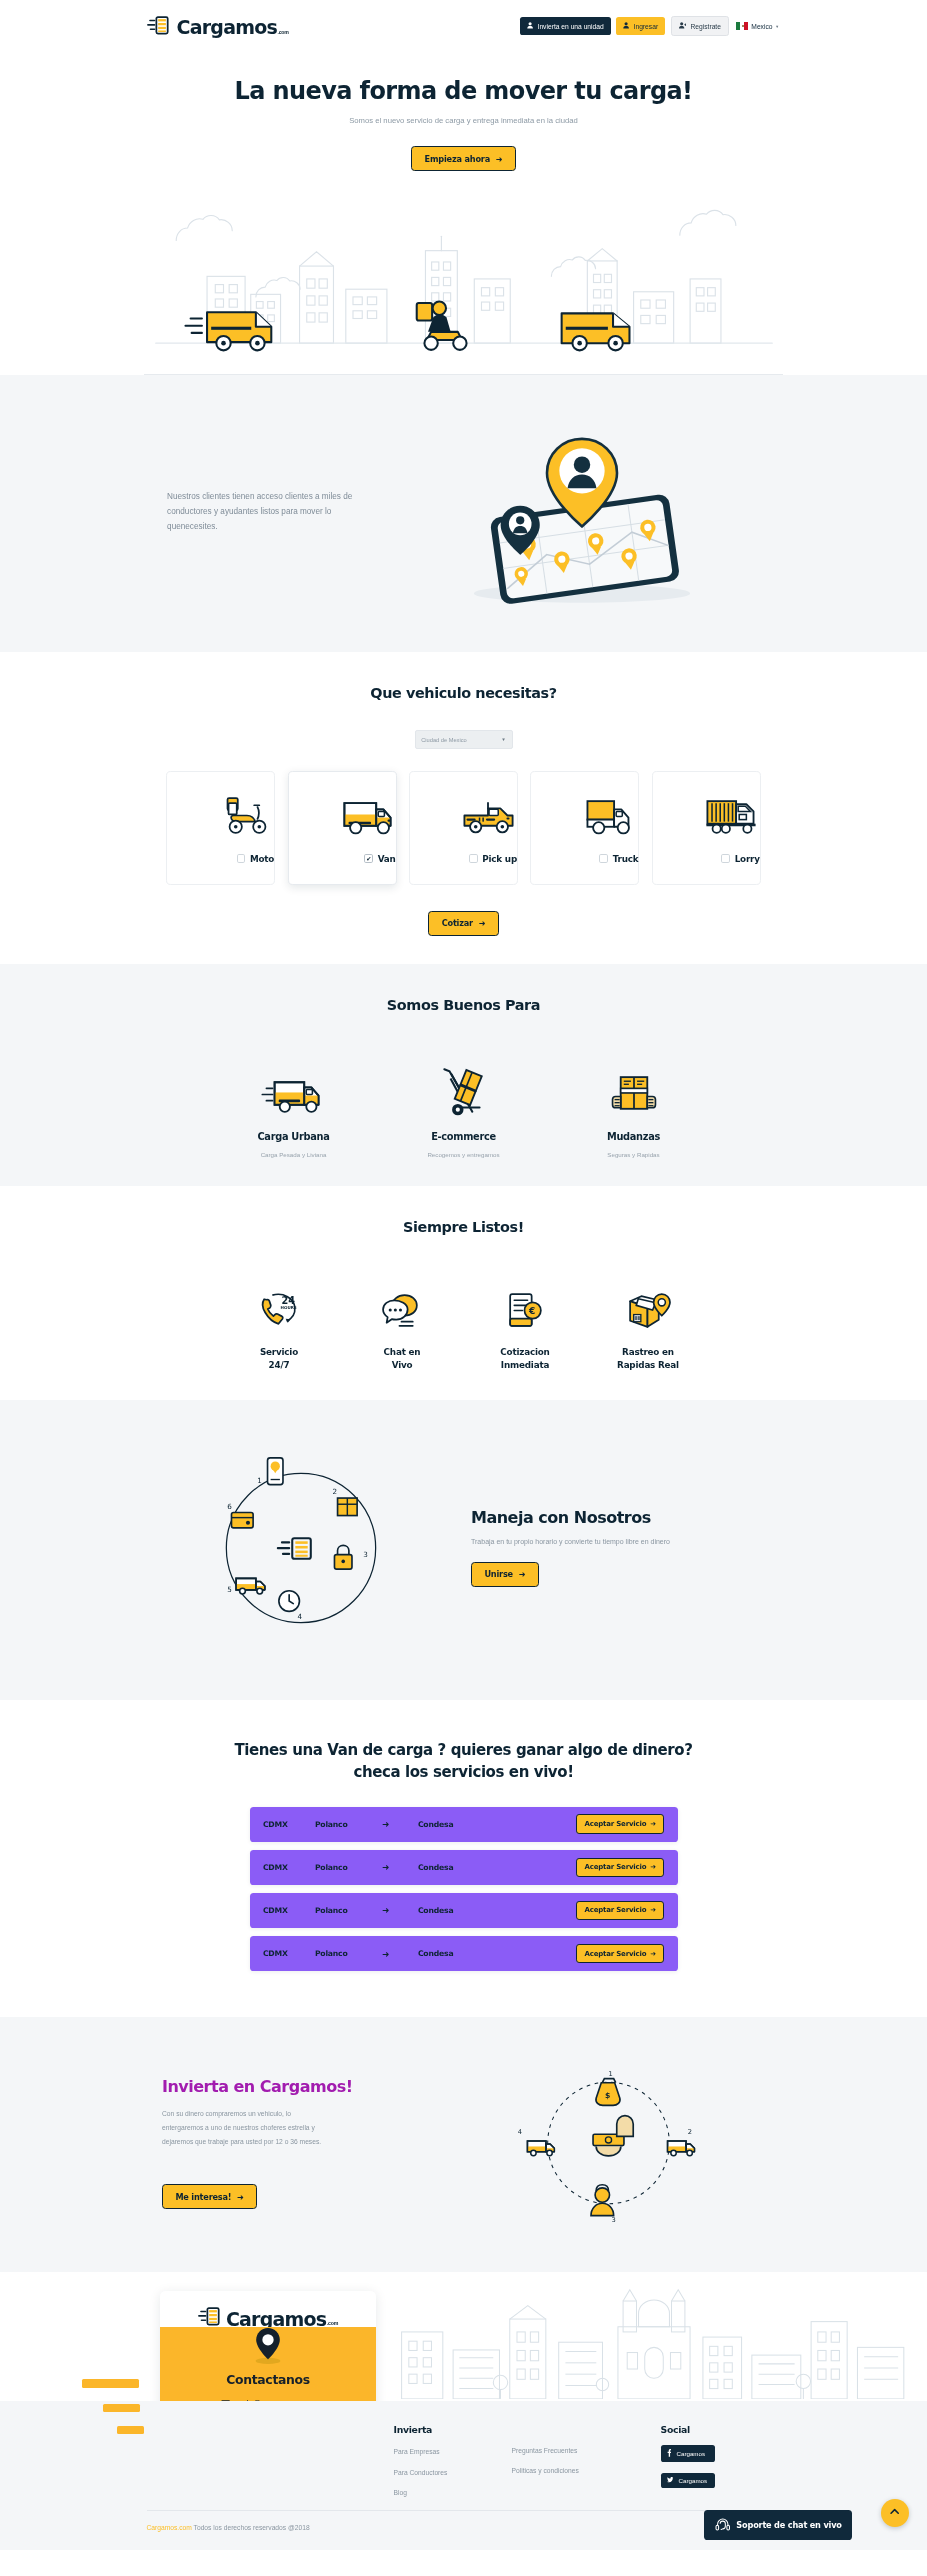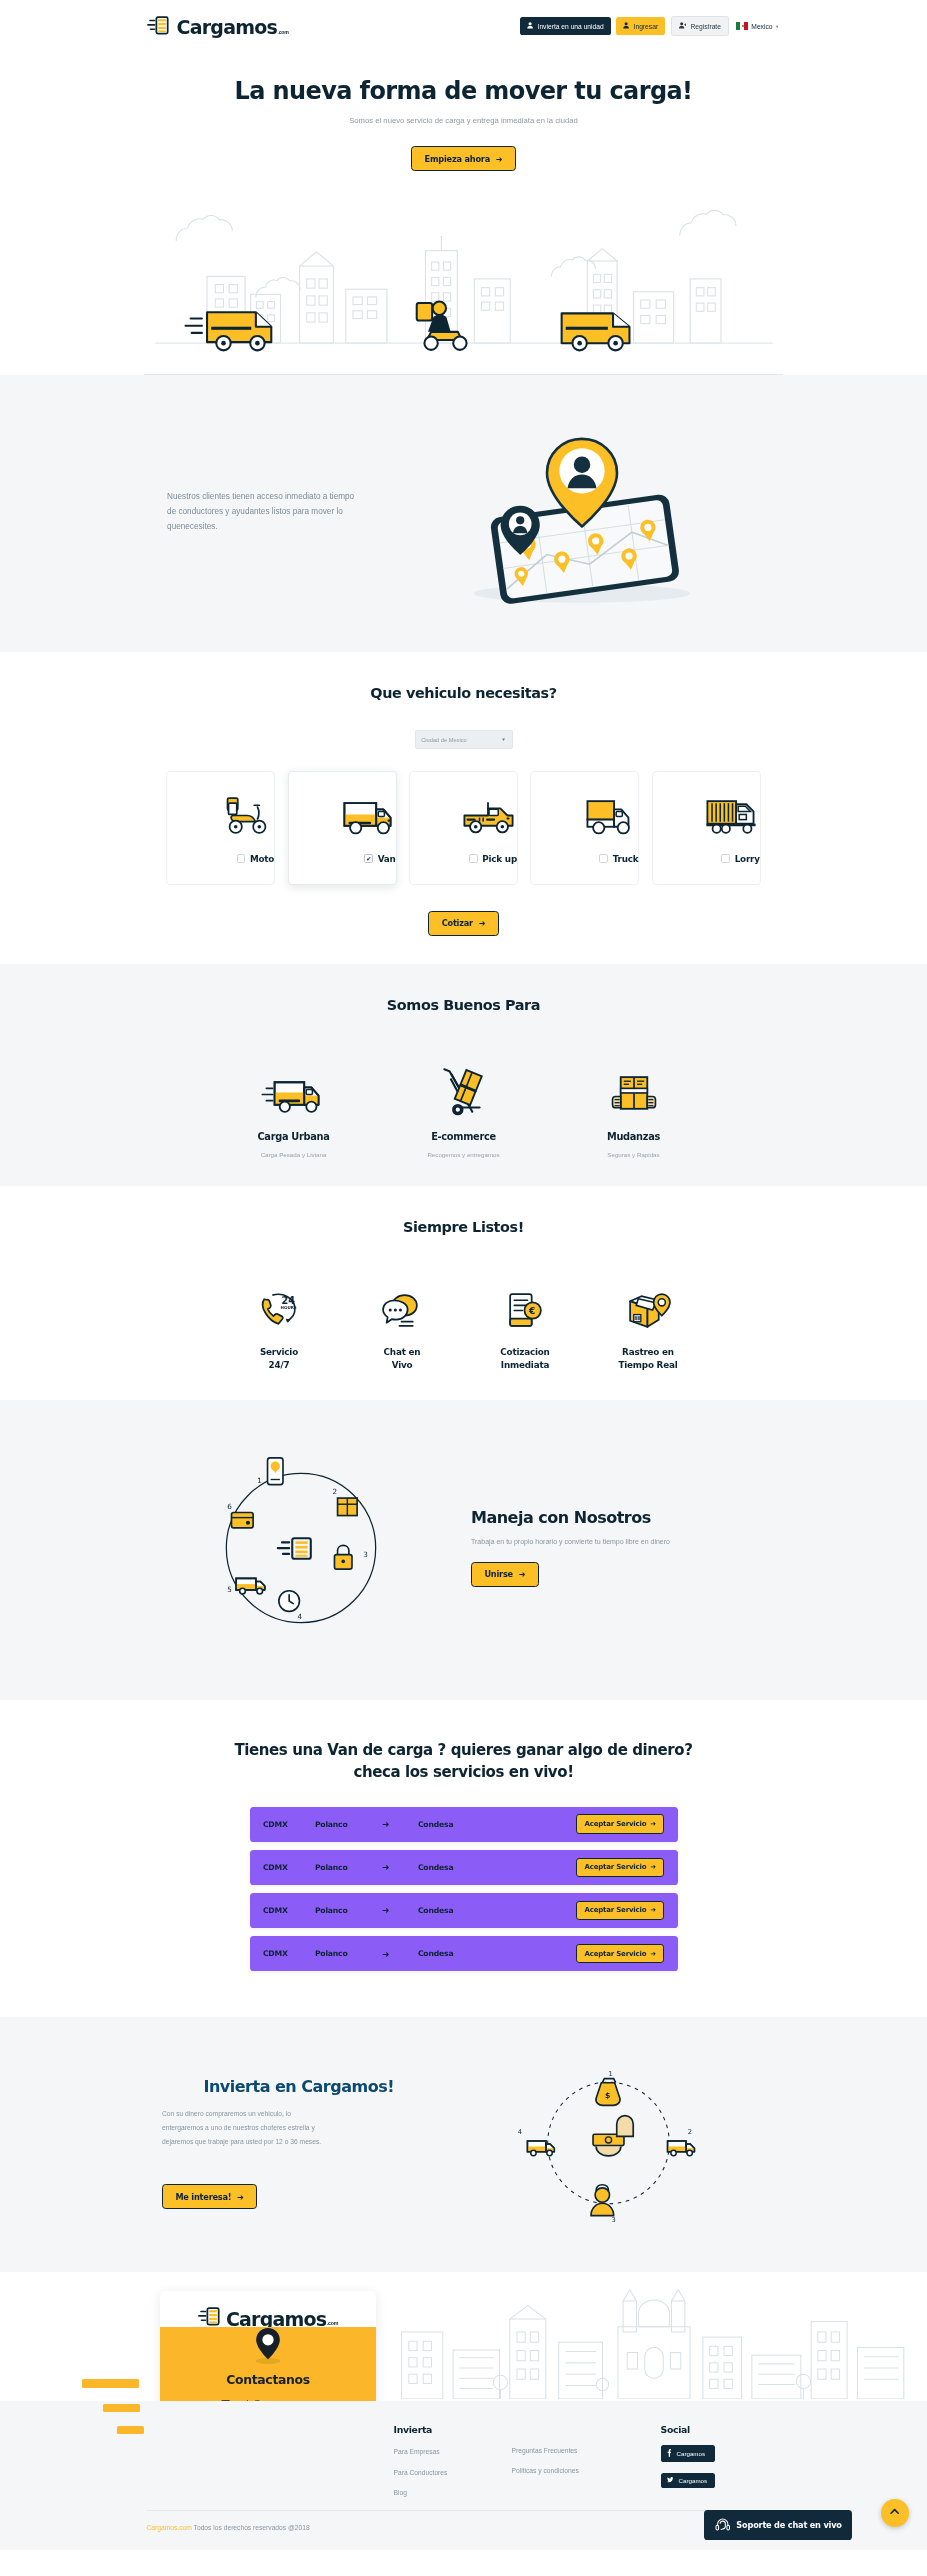--- a/index.html
+++ b/index.html
@@ -211,21 +211,21 @@
     cursor: pointer; font-family: "DejaVu Sans", sans-serif; letter-spacing: -0.2px;
     display: inline-flex; align-items: flex-end; gap: 4px;
   }
 
   
   .invierta { padding: 41px 0 44px; }
   .invierta-inner { width: 634px; margin: 0 auto; display: flex; align-items: center; }
   .invierta-copy { width: 289px; padding-left: 15.5px; }
   .invierta-copy h2 {
     font-family: "DejaVu Sans", sans-serif;
-    font-size: 16px; font-weight: bold; color: #0c4a6e; letter-spacing: -0.5px; text-align: center;
+    font-size: 16px; font-weight: bold; color: #a21caf; letter-spacing: -0.5px;
   }
   .invierta-copy p { margin-top: 11.3px; font-size: 6.7px; color: #8a96a1; line-height: 2.1; width: 170px; }
   .invierta-copy .btn-primary { margin-top: 35px; }
   .invierta-art { flex: 1; display: flex; justify-content: center; }
 
   
   .footer-top { background: #fff; position: relative; height: 129px; overflow: hidden; }
   .footer-skyline { position: absolute; right: 0; bottom: 0; }
   .card-contact {
     position: absolute; left: 160px; top: 18.5px; width: 216px; z-index: 5;
@@ -460,21 +460,21 @@
       </g>
     </svg>
   </div>
   <div class="hero-rule"></div>
 </div>
 
 <div class="band-grey">
   <div class="clients">
     <div class="clients-inner">
       <div class="clients-copy">
-        <p>Nuestros clientes tienen acceso inmediato a tiempo de conductores y ayudantes listos para mover lo quenecesites.</p>
+        <p>Nuestros clientes tienen acceso clientes a miles de conductores y ayudantes listos para mover lo quenecesites.</p>
       </div>
       <div class="clients-art">
         <svg width="330" height="206" viewBox="0 0 640 400">
           <ellipse cx="320" cy="360" rx="210" ry="18" fill="#e6ebef"></ellipse>
           <g transform="rotate(-8 320 270)">
             <rect x="150" y="190" width="350" height="170" rx="20" fill="#14303f"></rect>
             <rect x="163" y="200" width="324" height="150" rx="12" fill="#f7f9fa"></rect>
             <g stroke="#d6dee4" stroke-width="2" fill="none">
               <path d="M163 240h324"></path>
                 <path d="M163 290h324"></path>
@@ -818,21 +818,21 @@
               <path d="M23 49v8"></path>
               <path d="M26 49v8"></path>
               <path d="M29 49v8"></path>
             </g>
           <path d="M72 6c-9 0-16 7-16 16 0 12 16 26 16 26s16-14 16-26c0-9-7-16-16-16z" fill="#fcbf26" stroke="#0d2433" stroke-width="3.4"></path>
           <circle cx="72" cy="22" r="7" fill="#fff" stroke="#0d2433" stroke-width="3"></circle>
         </svg>
       </div>
       <div class="cell4-title">
         <div>Rastreo en</div>
-        <div>Tiempo Real</div>
+        <div>Rapidas Real</div>
       </div>
     </div>
   </div>
 </div>
 
 <div class="band-grey">
   <div class="maneja">
     <div class="maneja-inner">
       <div class="maneja-art">
         <svg width="242" height="222" viewBox="0 0 470 430">

